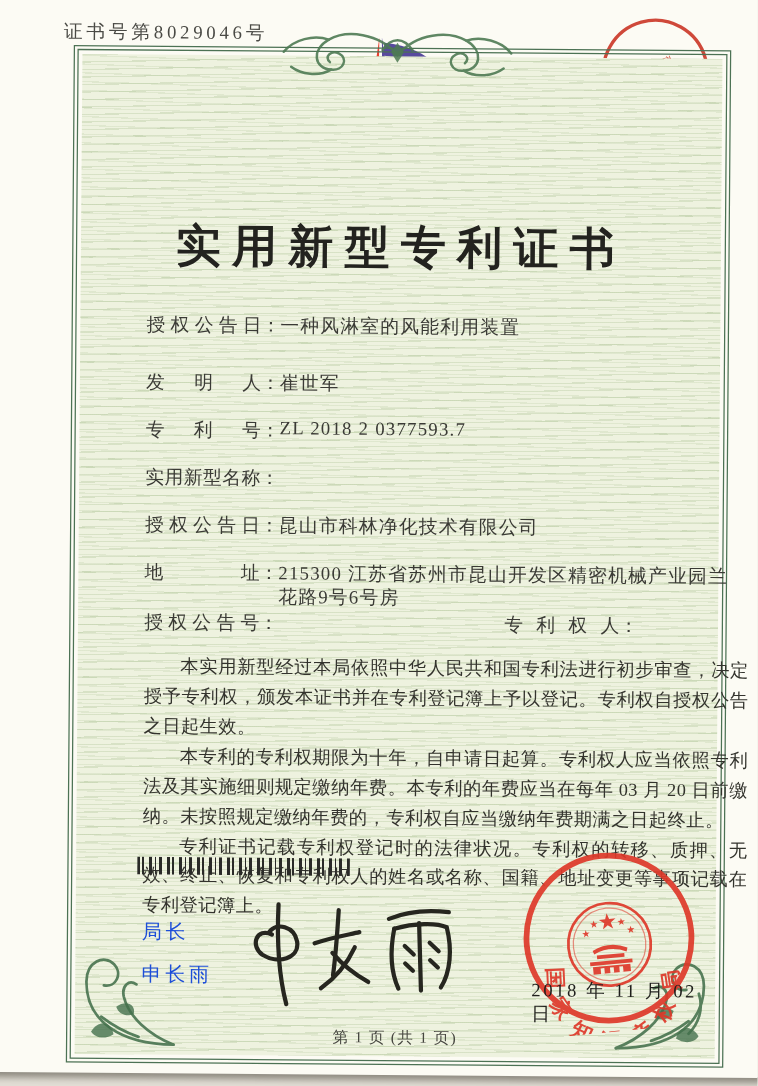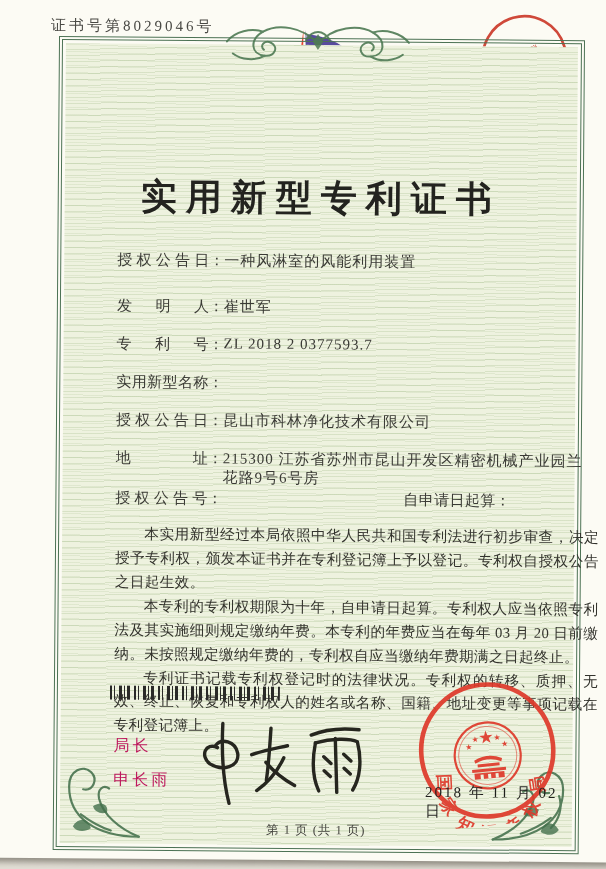--- a/index.html
+++ b/index.html
@@ -35,21 +35,21 @@
   .fvalue{letter-spacing:1px;max-width:372px;}
   .grant-right{position:absolute;left:288px;top:0;display:flex;}
   .paras{position:absolute;left:56px;top:482px;width:484px;font-size:14.6px;
     line-height:1.64;color:#33332d;text-align:justify;letter-spacing:.4px;}
   .paras p{margin:0;text-indent:2em;}
   .barcode{position:absolute;left:52px;top:645px;width:170px;height:14px;
     background:repeating-linear-gradient(90deg,
       #2a2a28 0 2px,transparent 2px 4px,#2a2a28 4px 5px,transparent 5px 9px,
       #2a2a28 9px 12px,transparent 12px 14px,#2a2a28 14px 15px,transparent 15px 17px,
       #2a2a28 17px 20px,transparent 20px 24px);}
-  .signer{position:absolute;left:56px;top:695px;font-size:16px;color:#be185d;letter-spacing:3px;
+  .signer{position:absolute;left:56px;top:695px;font-size:16px;color:#1d4ed8;letter-spacing:3px;
     font-family:"Liberation Sans","DejaVu Sans",sans-serif;}
   .signer div{margin-bottom:13px;}
   .signature{position:absolute;left:128px;top:668px;}
   .seal{position:absolute;left:355px;top:632px;transform:rotate(-6deg);}
   .seal-date{position:absolute;left:368px;top:740px;font-size:15px;color:#1f1f1c;letter-spacing:2px;}
   .footer{position:absolute;left:0;top:780px;width:100%;text-align:center;font-size:12.5px;
     color:#45453f;letter-spacing:1px;}
   .tax-stamp{position:absolute;left:478px;top:18px;transform:rotate(-16deg);opacity:.92;}
   .logo{position:absolute;left:248px;top:40px;}
   .ornament-top{position:absolute;left:148px;top:-22px;}
@@ -164,21 +164,21 @@
       </div>
       <div class="frow" style="top:408px">
         <span class="flabel">地址</span>
           <span class="fcolon">：</span>
           <span class="fvalue">215300 江苏省苏州市昆山开发区精密机械产业园兰花路9号6号房</span>
       </div>
       <div class="frow" style="top:448px">
         <span class="flabel">授权公告号</span>
           <span class="fcolon">：</span>
         <span class="grant-right">
-          <span class="flabel">自申请日起算</span>
+          <span class="flabel">专利权人</span>
             <span class="fcolon">：</span>
         </span>
       </div>
     </div>
 
     <div class="paras">
       <p>本实用新型经过本局依照中华人民共和国专利法进行初步审查，决定授予专利权，颁发本证书并在专利登记簿上予以登记。专利权自授权公告之日起生效。</p>
       <p>本专利的专利权期限为十年，自申请日起算。专利权人应当依照专利法及其实施细则规定缴纳年费。本专利的年费应当在每年 03 月 20 日前缴纳。未按照规定缴纳年费的，专利权自应当缴纳年费期满之日起终止。</p>
       <p>专利证书记载专利权登记时的法律状况。专利权的转移、质押、无效、终止、恢复和专利权人的姓名或名称、国籍、地址变更等事项记载在专利登记簿上。</p>
     </div>

